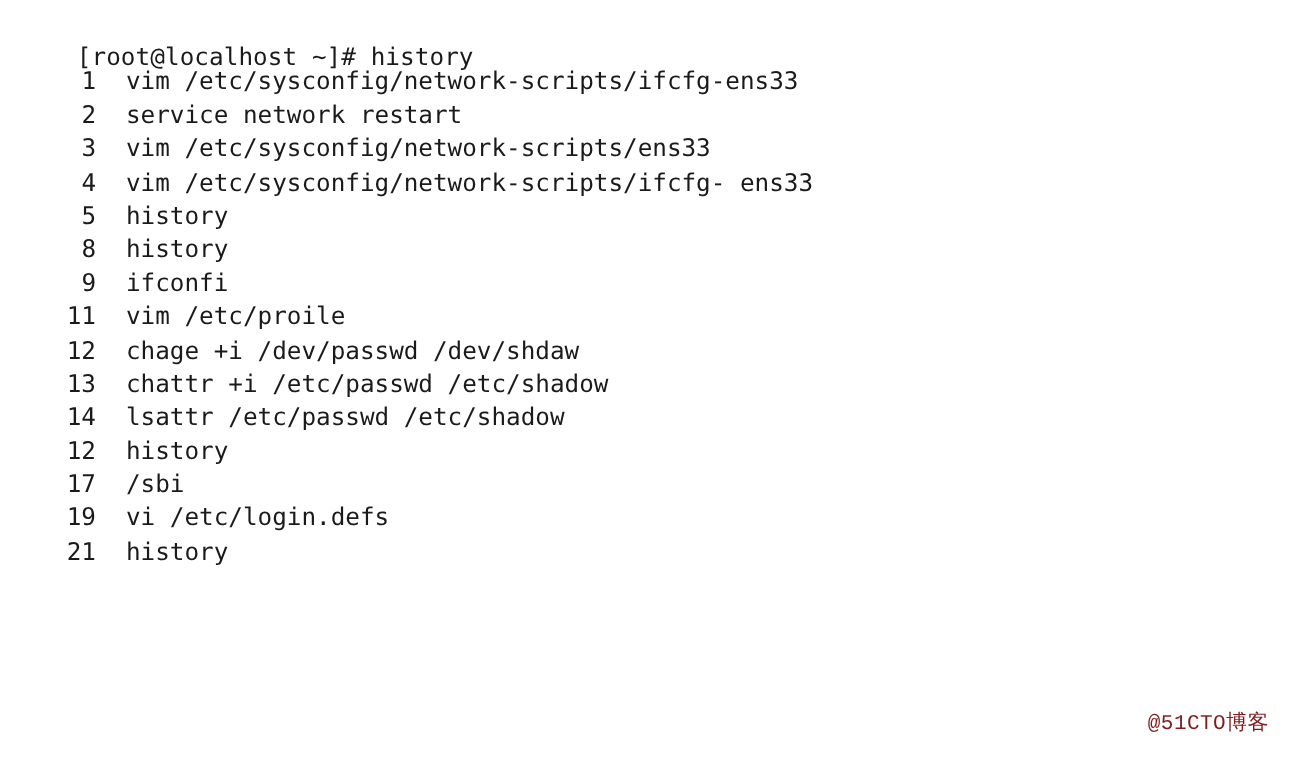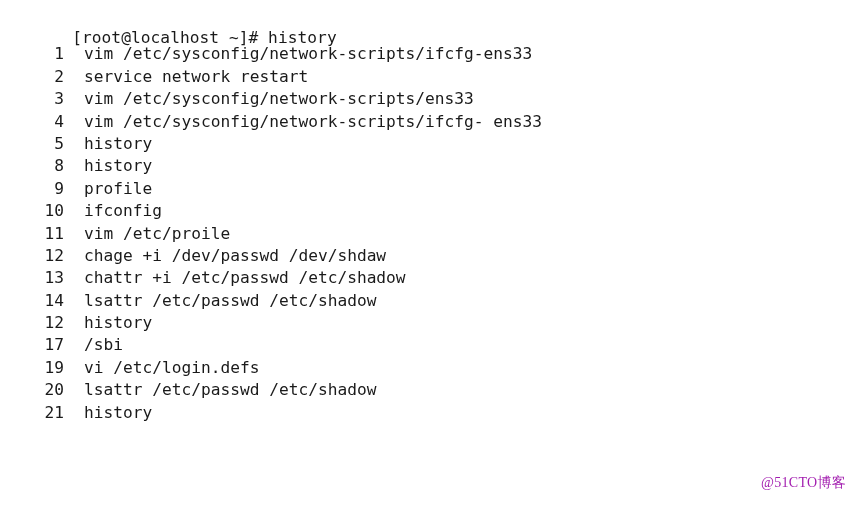--- a/index.html
+++ b/index.html
@@ -28,21 +28,20 @@
     box-sizing: border-box;
     -webkit-font-smoothing: none;
   }
 
   
   .prompt-line {
     white-space: pre;
     padding-left: 12px;
     height: 22.4px;
     letter-spacing: 0.05px;
-    margin-left: 21px;
   }
   .prompt-text,
   .prompt-command {
     display: inline;
     white-space: pre;
   }
 
   
   .history-list {
     margin: 16px;
@@ -68,23 +67,23 @@
   .hist-cmd {
     white-space: pre;
     display: inline;
   }
 
   
   .watermark {
     position: absolute;
     right: 17px;
     bottom: 16px;
-    font-family: Liberation Serif, serif;
+    font-family: Liberation Mono, monospace;
     font-size: 14px;
-    color: #a21caf;
+    color: #7f1d1d;
     letter-spacing: 0.3px;
     white-space: pre;
     user-select: none;
   }
 </style>
 </head>
 <body>
 
 <div id="terminal">
 
@@ -92,28 +91,26 @@
     <span class="prompt-text">[root@localhost ~]# </span><span class="prompt-command">history</span>
   </div>
 
   <div class="history-list" id="history-list">
       <div class="history-row"><span class="hist-num">1</span><span class="hist-gap"></span><span class="hist-cmd">vim /etc/sysconfig/network-scripts/ifcfg-ens33</span></div>
       <div class="history-row"><span class="hist-num">2</span><span class="hist-gap"></span><span class="hist-cmd">service network restart</span></div>
       <div class="history-row"><span class="hist-num">3</span><span class="hist-gap"></span><span class="hist-cmd">vim /etc/sysconfig/network-scripts/ens33</span></div>
       <div class="history-row"><span class="hist-num">4</span><span class="hist-gap"></span><span class="hist-cmd">vim /etc/sysconfig/network-scripts/ifcfg- ens33</span></div>
       <div class="history-row"><span class="hist-num">5</span><span class="hist-gap"></span><span class="hist-cmd">history</span></div>
       <div class="history-row"><span class="hist-num">8</span><span class="hist-gap"></span><span class="hist-cmd">history</span></div>
-      <div class="history-row"><span class="hist-num">9</span><span class="hist-gap"></span><span class="hist-cmd">profile</span></div>
-      <div class="history-row"><span class="hist-num">10</span><span class="hist-gap"></span><span class="hist-cmd">ifconfig</span></div>
+      <div class="history-row"><span class="hist-num">9</span><span class="hist-gap"></span><span class="hist-cmd">ifconfi</span></div>
       <div class="history-row"><span class="hist-num">11</span><span class="hist-gap"></span><span class="hist-cmd">vim /etc/proile</span></div>
       <div class="history-row"><span class="hist-num">12</span><span class="hist-gap"></span><span class="hist-cmd">chage +i /dev/passwd /dev/shdaw</span></div>
       <div class="history-row"><span class="hist-num">13</span><span class="hist-gap"></span><span class="hist-cmd">chattr +i /etc/passwd /etc/shadow</span></div>
       <div class="history-row"><span class="hist-num">14</span><span class="hist-gap"></span><span class="hist-cmd">lsattr /etc/passwd /etc/shadow</span></div>
       <div class="history-row"><span class="hist-num">12</span><span class="hist-gap"></span><span class="hist-cmd">history</span></div>
       <div class="history-row"><span class="hist-num">17</span><span class="hist-gap"></span><span class="hist-cmd">/sbi</span></div>
       <div class="history-row"><span class="hist-num">19</span><span class="hist-gap"></span><span class="hist-cmd">vi /etc/login.defs</span></div>
-      <div class="history-row"><span class="hist-num">20</span><span class="hist-gap"></span><span class="hist-cmd">lsattr /etc/passwd /etc/shadow</span></div>
       <div class="history-row"><span class="hist-num">21</span><span class="hist-gap"></span><span class="hist-cmd">history</span></div>
     </div>
 
   <div class="watermark">@51CTO博客</div>
 
 </div>
 
 </body></html>

